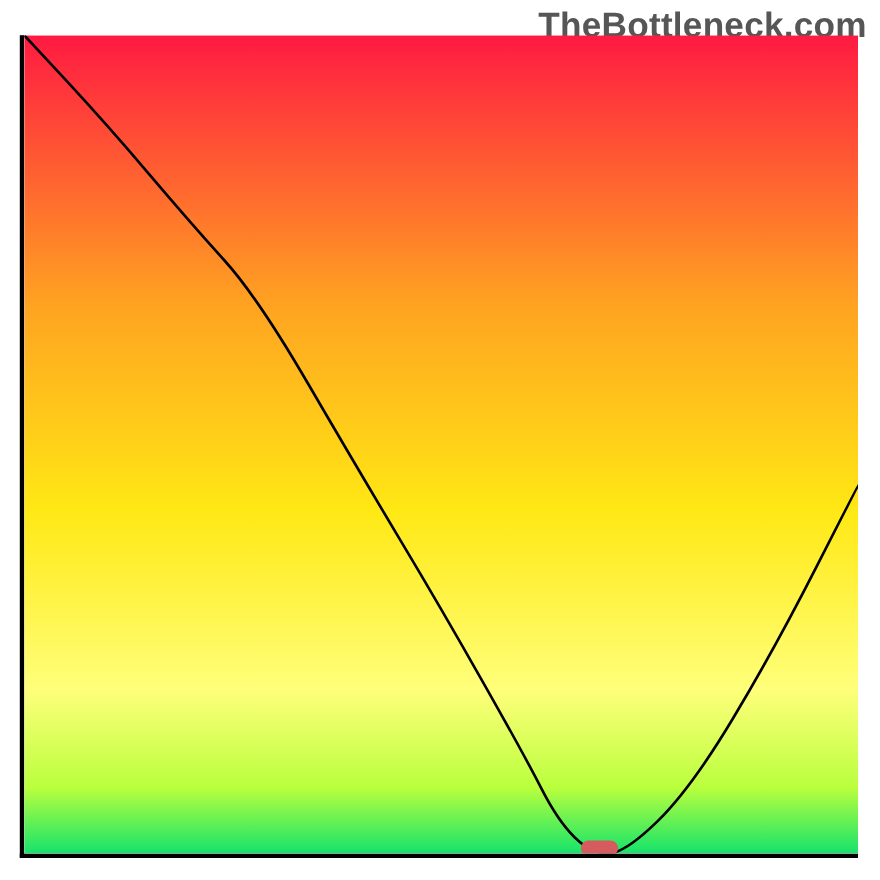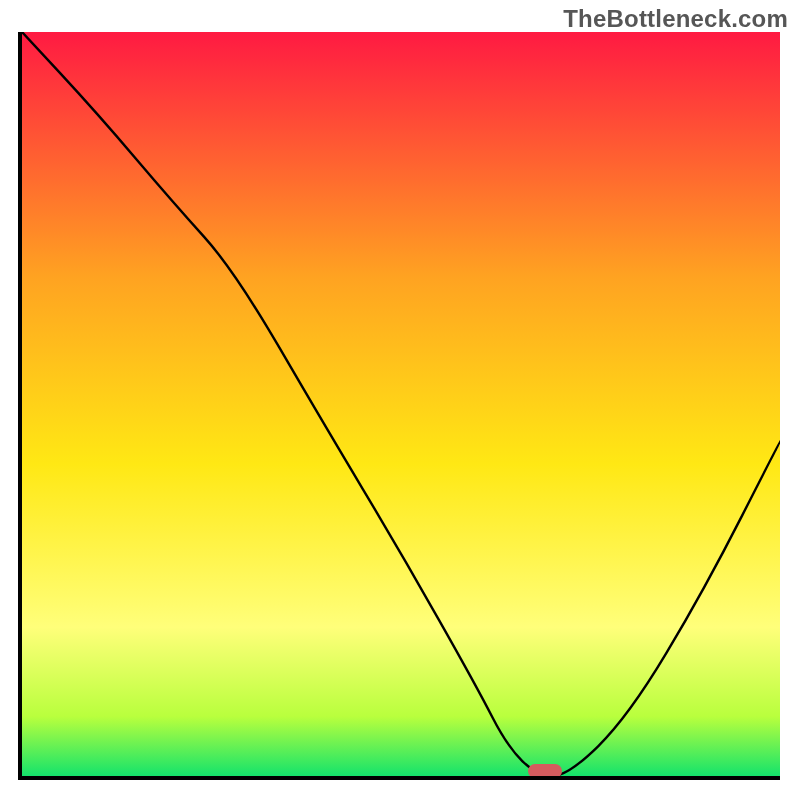--- a/index.html
+++ b/index.html
@@ -12,21 +12,21 @@
   }
   .container {
     position: relative;
     width: 800px;
     height: 800px;
   }
   .watermark {
     position: absolute;
     top: 5px;
     right: 12px;
-    font-size: 24px;
+    font-size: 32px;
     font-weight: 600;
     color: #565656;
     letter-spacing: 0.2px;
   }
   .plot-frame {
     position: absolute;
     left: 18px;
     top: 32px;
     width: 762px;
     height: 748px;

